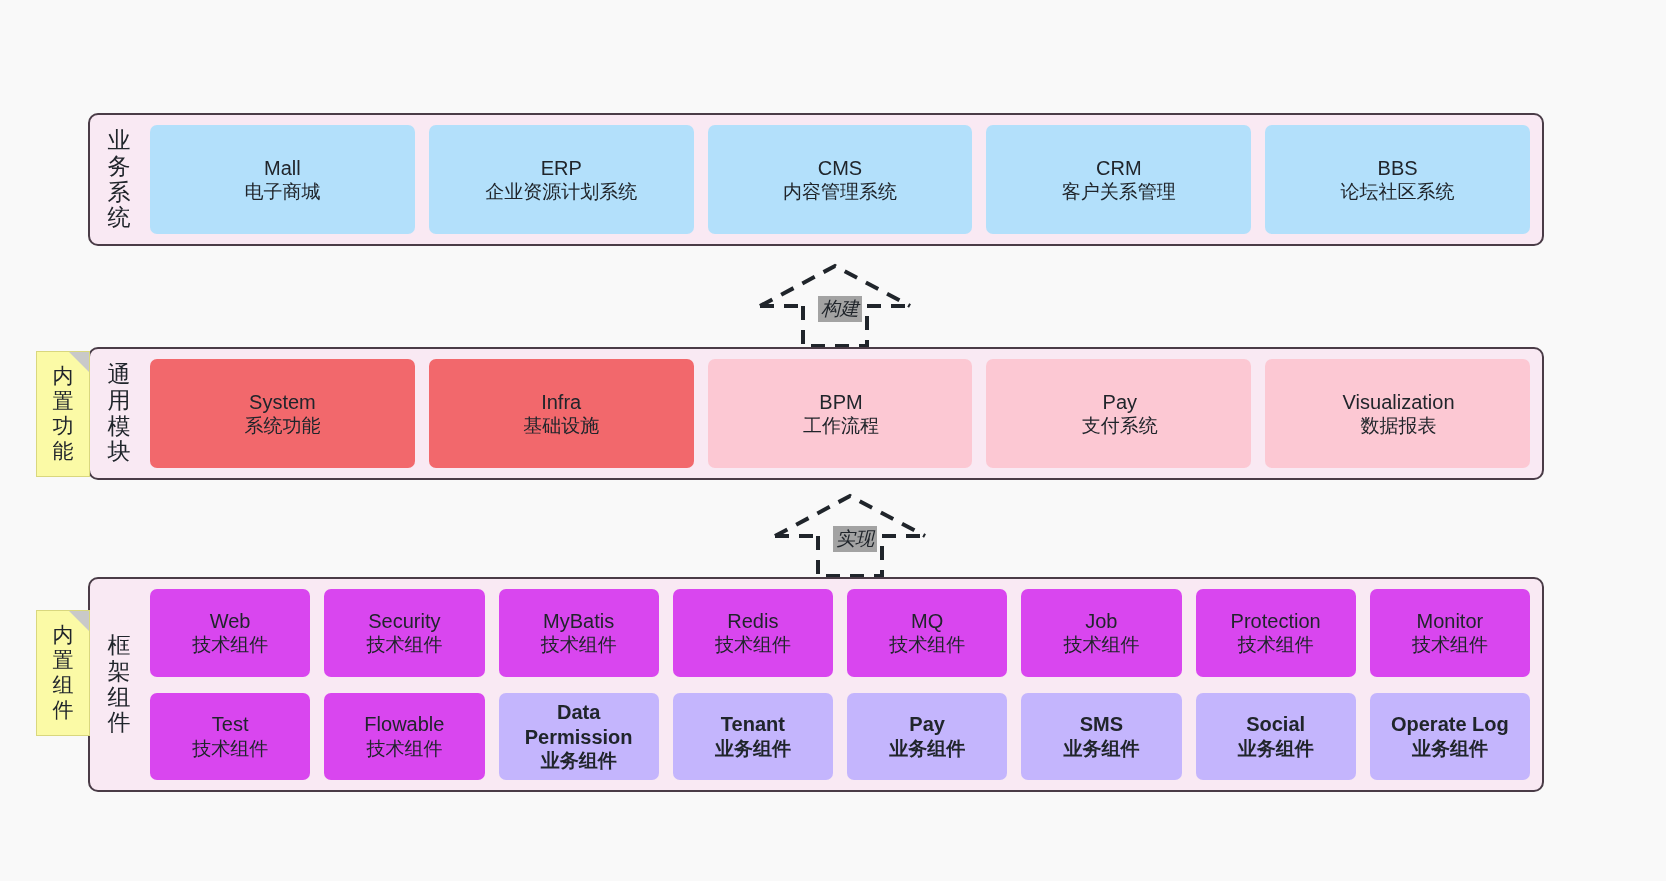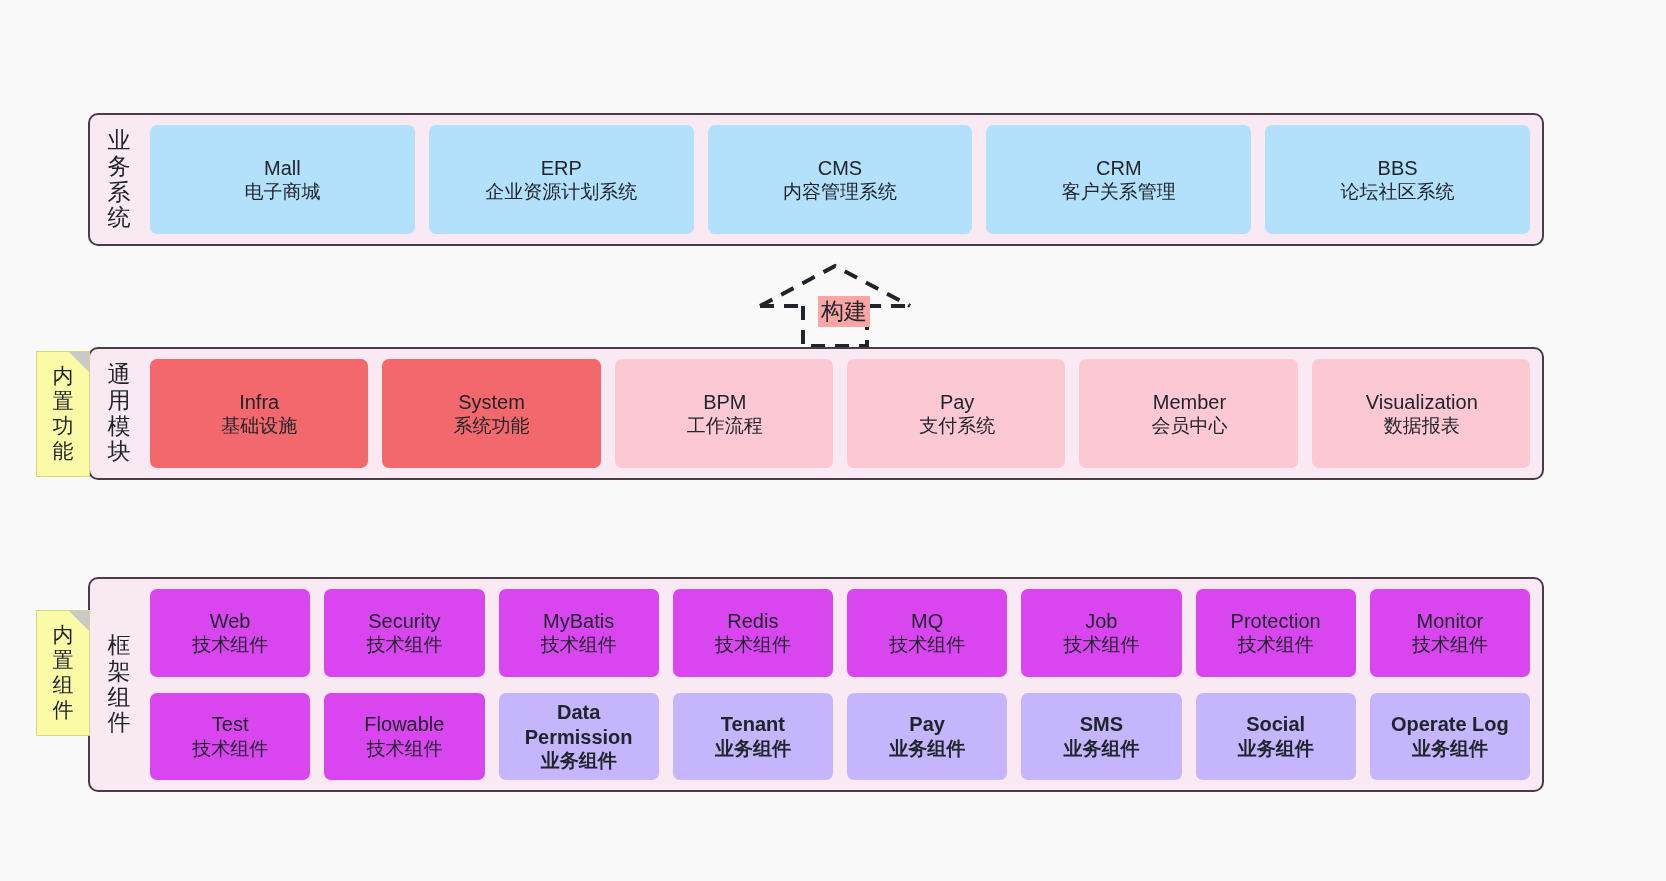--- a/index.html
+++ b/index.html
@@ -105,25 +105,26 @@
     border-left: 20px solid transparent;
   }
   #note-builtin-features   { left: 36px; top: 351px; height: 126px; }
   #note-builtin-components { left: 36px; top: 610px; height: 126px; }
 
   
   .connector { position: absolute; }
   .connector svg { display: block; overflow: visible; }
   .connector-label {
     position: absolute;
-    font-size: 23px;
+    font-size: 19px;
     color: #20252b;
-    background: #fca5a5;
+    background: #a3a3a3;
     padding: 0 3px;
     white-space: nowrap;
+    font-style: italic;
   }
   #connector-build   { left: 755px; top: 258px; width: 160px; height: 90px; }
   #connector-realize { left: 770px; top: 488px; width: 160px; height: 90px; }
   #connector-build .connector-label   { left: 63px; top: 38px; }
   #connector-realize .connector-label { left: 63px; top: 38px; }
 </style>
 </head>
 <body>
 
 <div id="canvas">
@@ -197,57 +198,59 @@
   <div class="layer" id="layer-common">
     <div class="layer-label">
         <span>通</span>
         <span>用</span>
         <span>模</span>
         <span>块</span>
       </div>
     <div class="boxes">
         <div class="col">
           <div class="node c-red">
+            <div class="n-title">System</div>
+            <div class="n-sub">系统功能</div>
+          </div>
+        </div>
+        <div class="col">
+          <div class="node c-red">
             <div class="n-title">Infra</div>
             <div class="n-sub">基础设施</div>
-          </div>
-        </div>
-        <div class="col">
-          <div class="node c-red">
-            <div class="n-title">System</div>
-            <div class="n-sub">系统功能</div>
           </div>
         </div>
         <div class="col">
           <div class="node c-pink">
             <div class="n-title">BPM</div>
             <div class="n-sub">工作流程</div>
           </div>
         </div>
         <div class="col">
           <div class="node c-pink">
             <div class="n-title">Pay</div>
             <div class="n-sub">支付系统</div>
           </div>
         </div>
         <div class="col">
           <div class="node c-pink">
-            <div class="n-title">Member</div>
-            <div class="n-sub">会员中心</div>
-          </div>
-        </div>
-        <div class="col">
-          <div class="node c-pink">
             <div class="n-title">Visualization</div>
             <div class="n-sub">数据报表</div>
           </div>
         </div>
       </div>
   </div>
 
+  <div class="connector" id="connector-realize">
+    <svg width="160" height="90" viewBox="0 0 160 90">
+      <path d="M 5 48 L 80 8 L 155 48" fill="none" stroke="#20252b" stroke-width="4" stroke-dasharray="14 10" stroke-linecap="butt"></path>
+      <path d="M 48 48 L 48 88 L 112 88 L 112 48" fill="none" stroke="#20252b" stroke-width="4" stroke-dasharray="14 10" stroke-linecap="butt"></path>
+      <path d="M 5 48 L 48 48 M 112 48 L 155 48" fill="none" stroke="#20252b" stroke-width="4" stroke-dasharray="14 10" stroke-linecap="butt"></path>
+    </svg>
+    <div class="connector-label">实现</div>
+  </div>
 
   <div class="layer" id="layer-framework">
     <div class="layer-label">
         <span>框</span>
         <span>架</span>
         <span>组</span>
         <span>件</span>
       </div>
     <div class="boxes">
         <div class="col">

